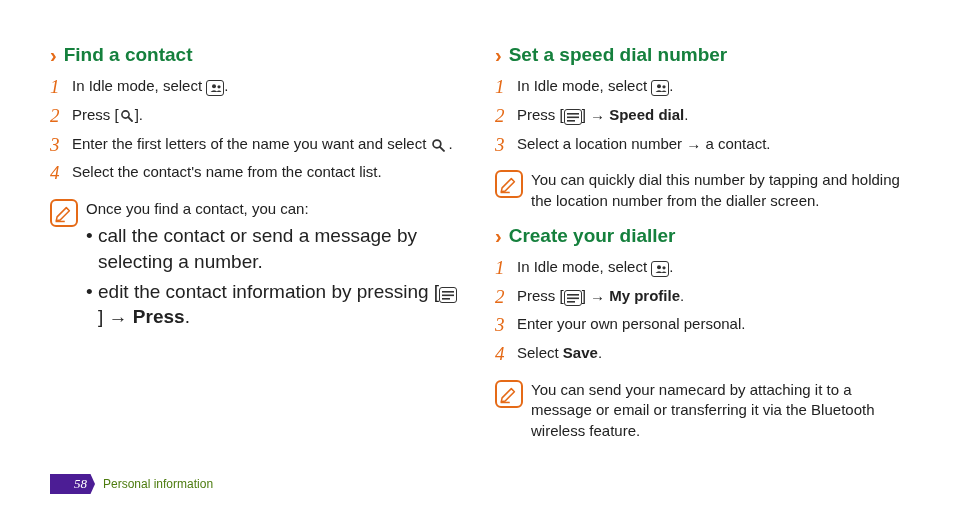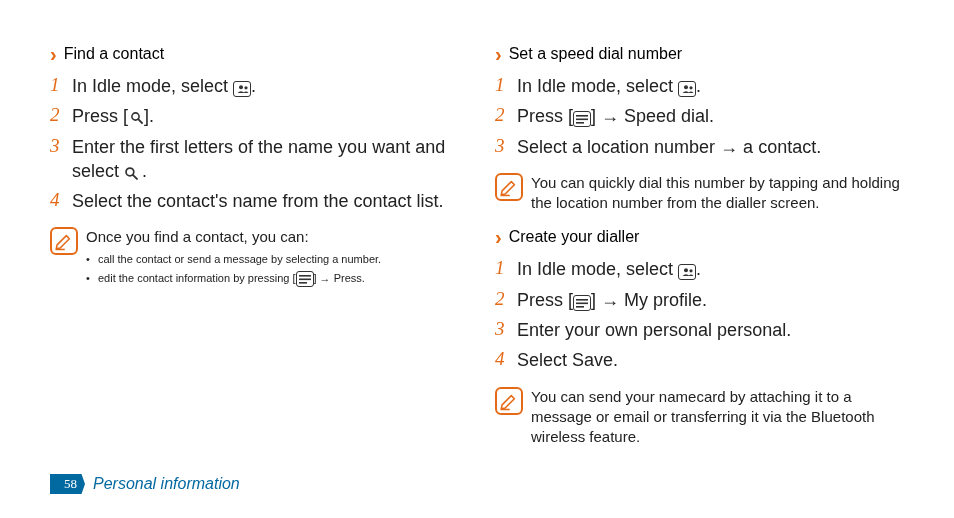--- a/index.html
+++ b/index.html
@@ -27,43 +27,43 @@
   }
   .head-chevron {
     color: #e56a17;
     font-size: 20px;
     font-weight: 900;
     margin-right: 10px;
     line-height: 1;
     letter-spacing: -3px;
   }
   .section-title {
-    font-weight: 400;
-    font-size: 16px;
-    color: #000000;
+    font-weight: 700;
+    font-size: 19px;
+    color: #15803d;
   }
   .step {
     display: flex;
     margin-bottom: 6px;
   }
   .step-num {
     width: 22px;
     font-style: italic;
     font-family: Georgia, "Times New Roman", serif;
     color: #e56a17;
     font-size: 19px;
     line-height: 1.2;
     flex-shrink: 0;
   }
   .step-body {
-    font-size: 18px;
+    font-size: 15px;
     line-height: 1.35;
     flex: 1;
   }
-  .b { font-weight: 400; text-align: right; }
+  .b { font-weight: 700; text-align: right; }
   .icon-box {
     display: inline-flex;
     align-items: center;
     justify-content: center;
     width: 18px;
     height: 16px;
     border: 1.4px solid #333;
     border-radius: 3px;
     vertical-align: -3px;
     background: #fff;
@@ -101,49 +101,49 @@
     flex: 1;
   }
   .bullets {
     list-style: none;
     margin-top: 4px;
   }
   .bullets li {
     position: relative;
     padding-left: 12px;
     margin-bottom: 4px;
-    font-size: 11px;
+    font-size: 19px;
     line-height: 1.35;
   }
   .bullets li::before {
     content: "•";
     position: absolute;
     left: 0;
     top: 0;
   }
   .footer {
     position: absolute;
     left: 50px;
     bottom: 24px;
     display: flex;
     align-items: center;
   }
   .page-badge {
-    background: #0369a1;
+    background: #4c1d95;
     color: #fff;
+    font-style: italic;
     font-size: 13px;
-    padding: 2px 8px 2px 14px;
+    padding: 2px 8px 2px 24px;
     clip-path: polygon(0 0, 90% 0, 100% 50%, 90% 100%, 0 100%);
     margin-right: 8px;
     font-family: Georgia, serif;
   }
   .footer-text {
-    font-style: italic;
-    color: #0369a1;
-    font-size: 16px;
+    color: #4d7c0f;
+    font-size: 12px;
   }
   .mag-small {
     display: inline-flex;
     width: 18px; height: 16px;
     vertical-align: -3px;
   }
 </style>
 </head>
 <body>
 

